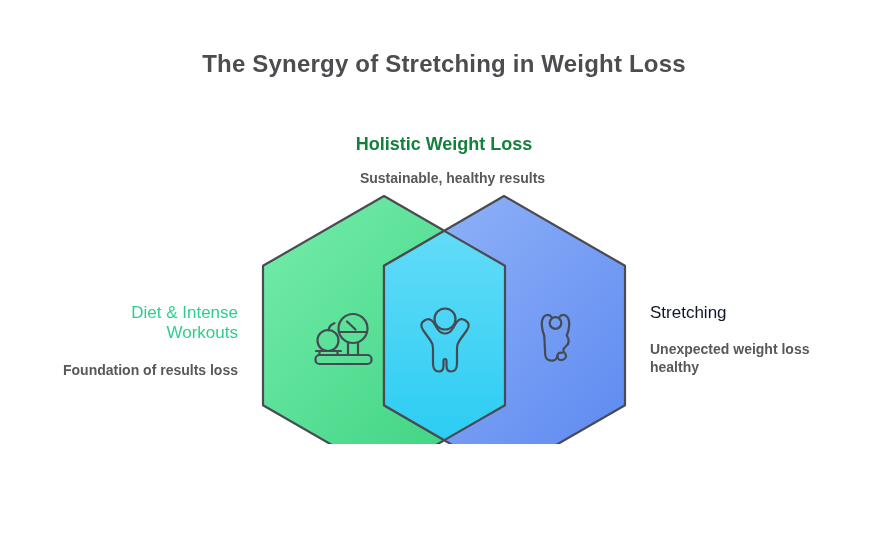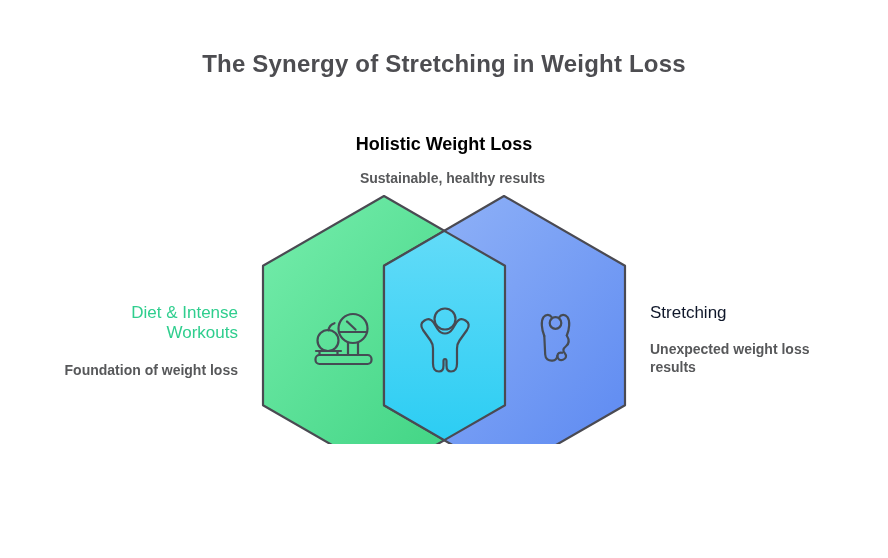--- a/index.html
+++ b/index.html
@@ -113,27 +113,27 @@
                C 559.8 360.8, 557.2 359, 557.4 355.8
                C 557.6 353.2, 560 352, 562 352.8"></path>
       <path d="M 544.3 336 L 545.2 354.5 C 545.4 359 548.5 361 552.5 360.6
                C 555.5 360.3 557 358.5 557.4 355.8"></path>
     </g>
   </svg>
 
   <div class="page-title" style="color: rgb(77, 77, 81);">The Synergy of Stretching in Weight Loss</div>
 
   <div class="top-block">
-    <div class="node-label" style="color: #000000;">Holistic Weight Loss</div>
+    <div class="node-label" style="color: #15803d;">Holistic Weight Loss</div>
     <div class="node-desc" style="color: rgb(87, 88, 90);">Sustainable, healthy results</div>
   </div>
 
   <div class="left-block">
     <div class="side-label" style="color: rgb(47, 206, 142);">Diet &amp; Intense Workouts</div>
-    <div class="node-desc" style="color: rgb(87, 88, 90);">Foundation of weight loss</div>
+    <div class="node-desc" style="color: rgb(87, 88, 90);">Foundation of results loss</div>
   </div>
 
   <div class="right-block">
     <div class="side-label" style="color: #0f172a;">Stretching</div>
-    <div class="node-desc" style="color: rgb(87, 88, 90);">Unexpected weight loss results</div>
+    <div class="node-desc" style="color: rgb(87, 88, 90);">Unexpected weight loss healthy</div>
   </div>
 
 </div>
 
 </body></html>

